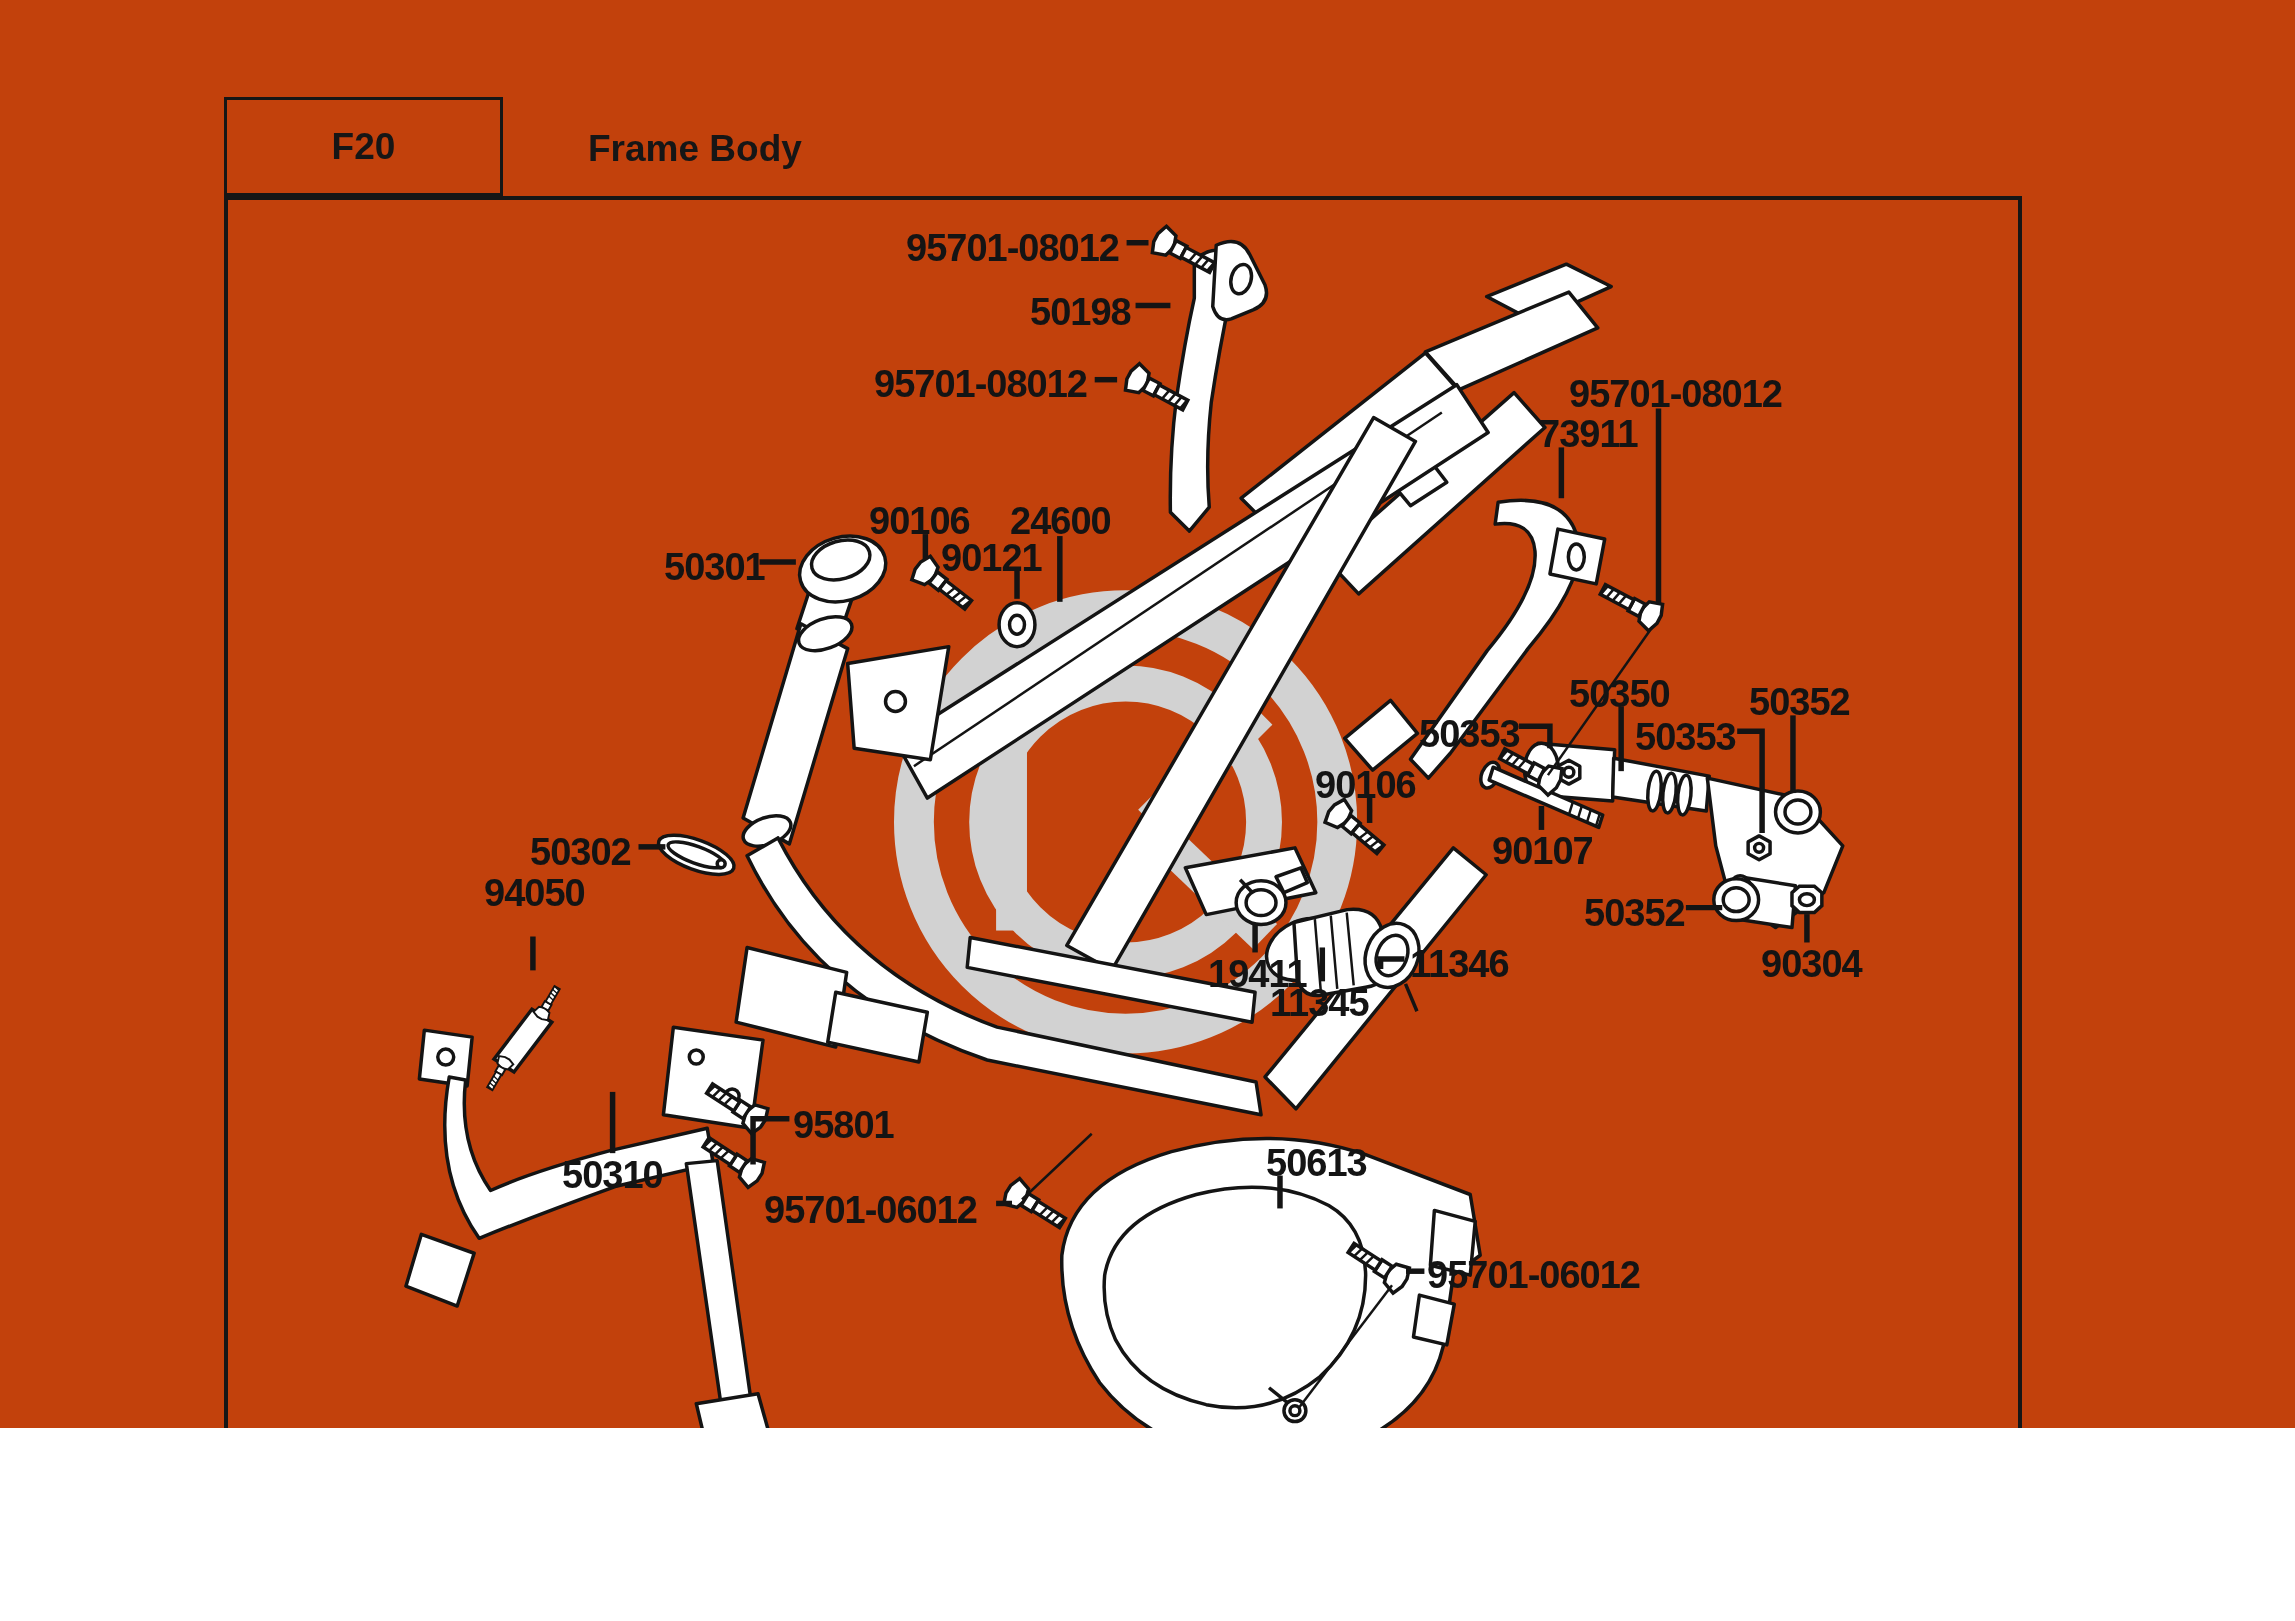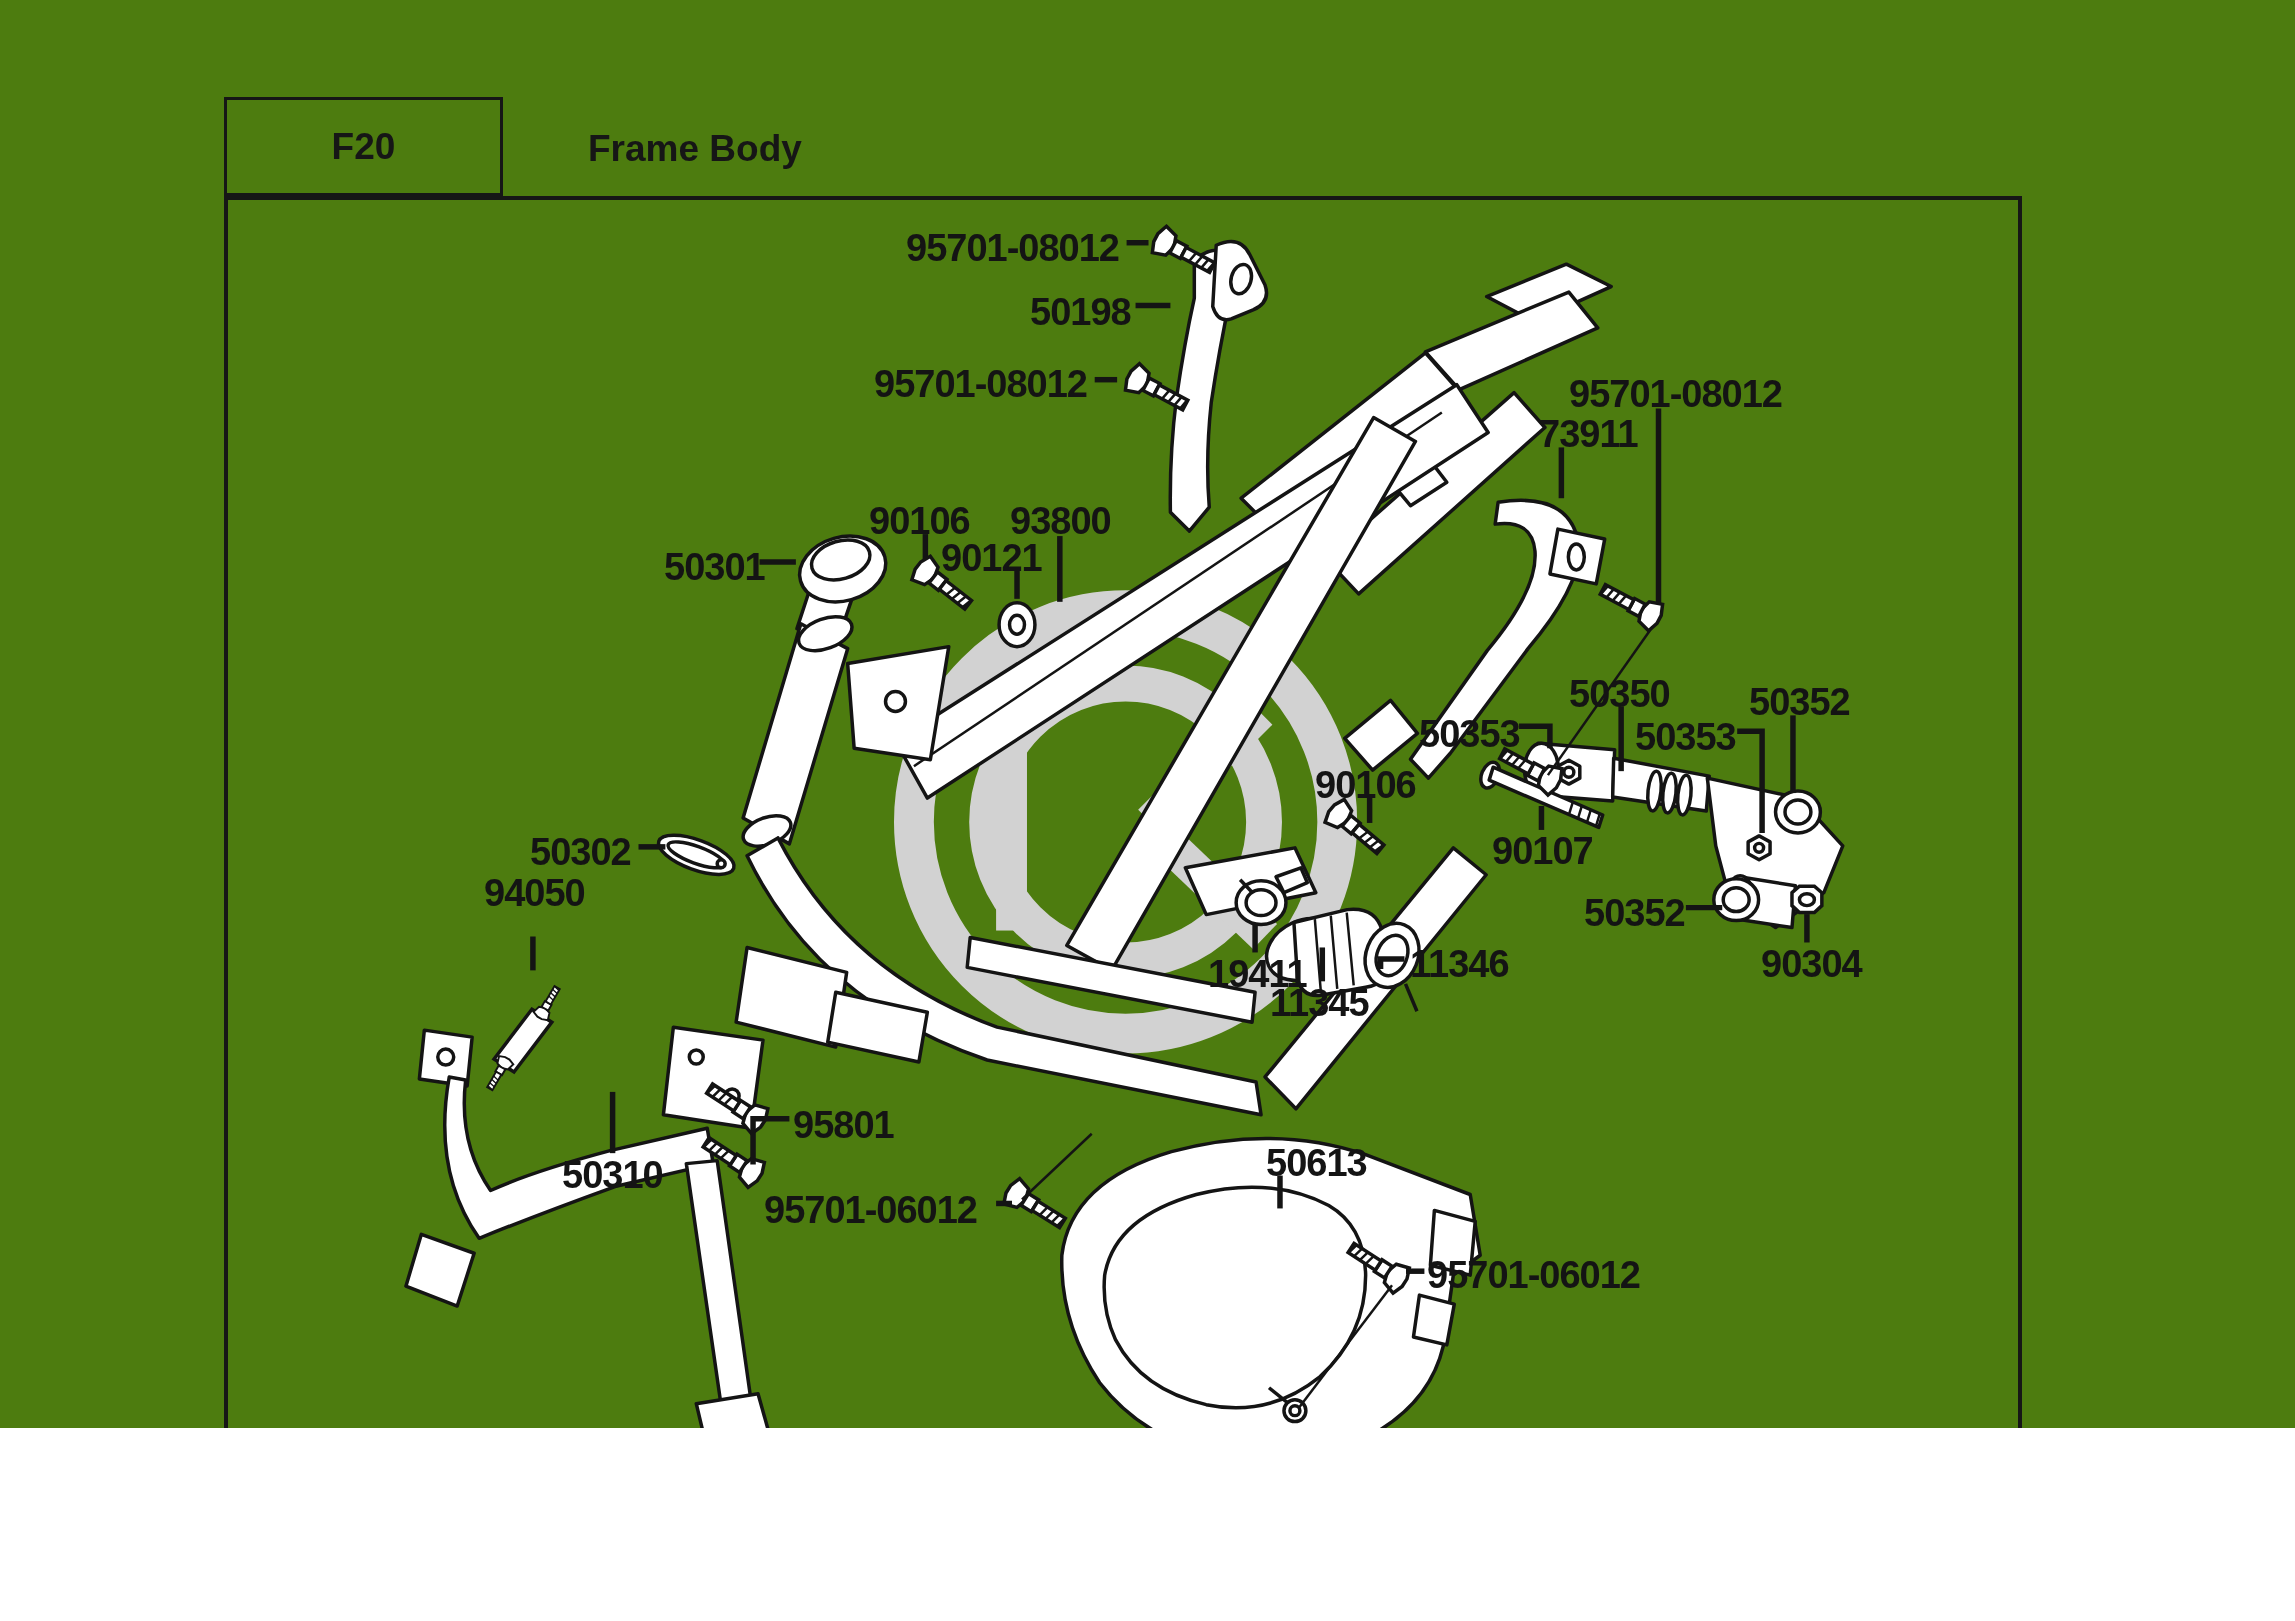--- a/index.html
+++ b/index.html
@@ -1,21 +1,21 @@
 <!DOCTYPE html>
 <html style="font-size:8px"><head>
 <meta charset="utf-8">
 <style>
   * { box-sizing: border-box; }
   html,body { margin:0; padding:0; background:#fff; }
   .page {
     position: relative;
     width: 2295px;
     height: 1428px;
-    background: #4d7c0f;
+    background: #c2410c;
     overflow: hidden;
     font-family: "Liberation Sans", sans-serif;
   }
   .hdr-code {
     position: absolute; left: 224px; top: 97px; width: 279px; height: 99px;
     border: 3.5px solid #161616;
     display: flex; align-items: center; justify-content: center;
     font-size: 37px; font-weight: 700; color: #161616;
   }
   .hdr-title {
@@ -253,21 +253,21 @@
   <div class="content-frame"></div>
 
 
   <div id="callouts">
       <div class="callout" style="left: 906px; top: 229px;">95701-08012</div>
       <div class="callout" style="left: 1030px; top: 293px;">50198</div>
       <div class="callout" style="left: 874px; top: 365px;">95701-08012</div>
       <div class="callout" style="left: 1569px; top: 375px;">95701-08012</div>
       <div class="callout" style="left: 1539px; top: 415px;">73911</div>
       <div class="callout" style="left: 869px; top: 502px;">90106</div>
-      <div class="callout" style="left: 1010px; top: 502px;">93800</div>
+      <div class="callout" style="left: 1010px; top: 502px;">24600</div>
       <div class="callout" style="left: 941px; top: 539px;">90121</div>
       <div class="callout" style="left: 664px; top: 548px;">50301</div>
       <div class="callout" style="left: 530px; top: 833px;">50302</div>
       <div class="callout" style="left: 484px; top: 874px;">94050</div>
       <div class="callout" style="left: 1569px; top: 675px;">50350</div>
       <div class="callout" style="left: 1419px; top: 715px;">50353</div>
       <div class="callout" style="left: 1635px; top: 718px;">50353</div>
       <div class="callout" style="left: 1749px; top: 683px;">50352</div>
       <div class="callout" style="left: 1315px; top: 766px;">90106</div>
       <div class="callout" style="left: 1492px; top: 832px;">90107</div>

